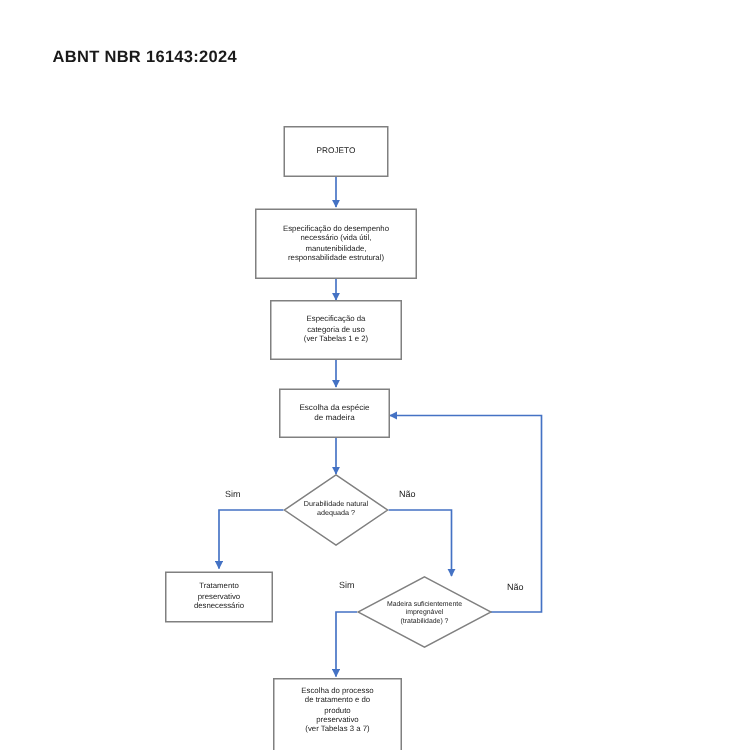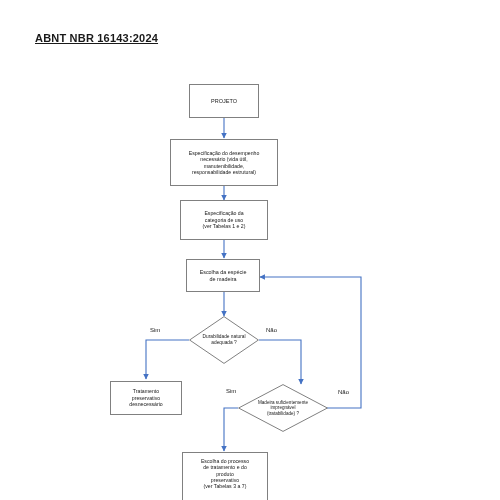--- a/index.html
+++ b/index.html
@@ -19,21 +19,20 @@
   }
   #page-title {
     position: absolute;
     left: 35px;
     top: 32px;
     font-size: 11px;
     font-weight: bold;
     color: #1a1a1a;
     letter-spacing: 0.2px;
     white-space: nowrap;
-    text-decoration: underline;
   }
   #flow-canvas {
     position: absolute;
     left: 0;
     top: 0;
     width: 500px;
     height: 500px;
   }
   .node {
     position: absolute;

